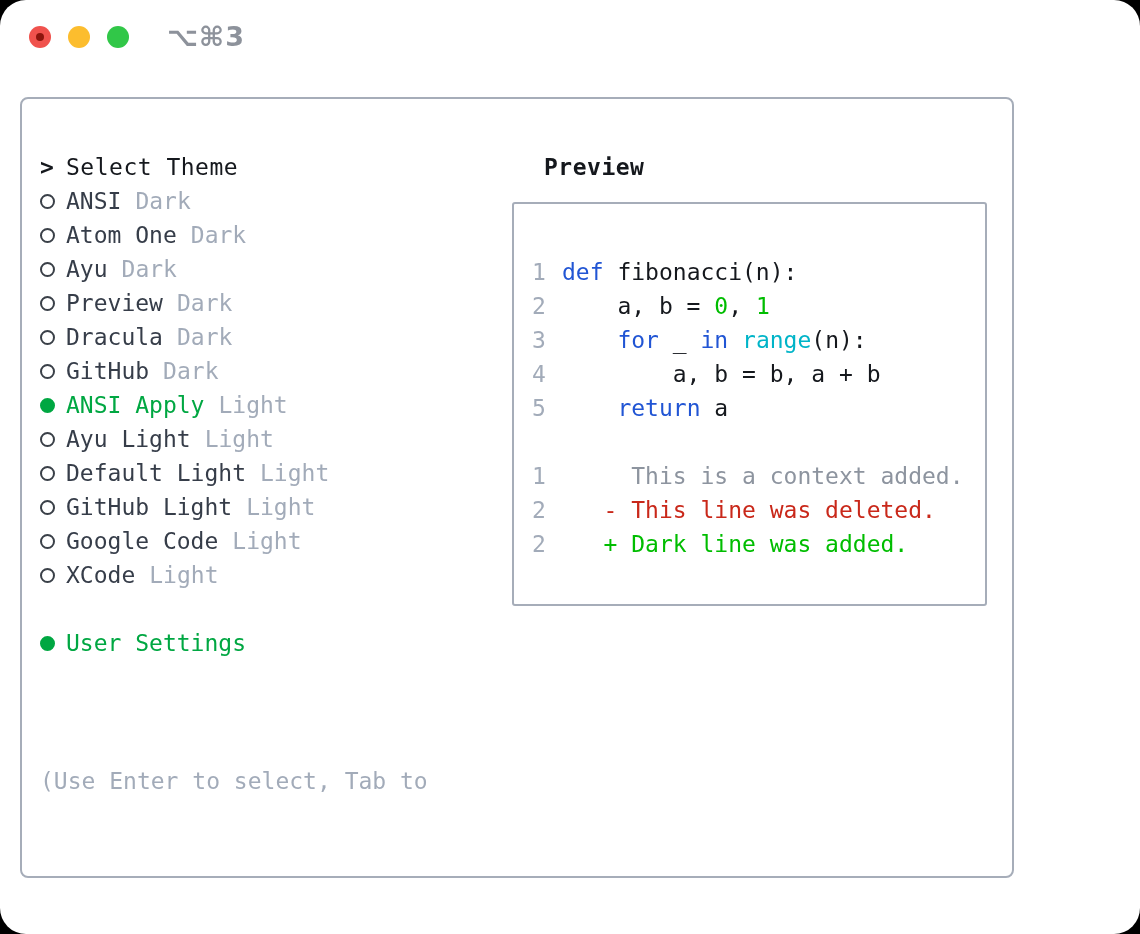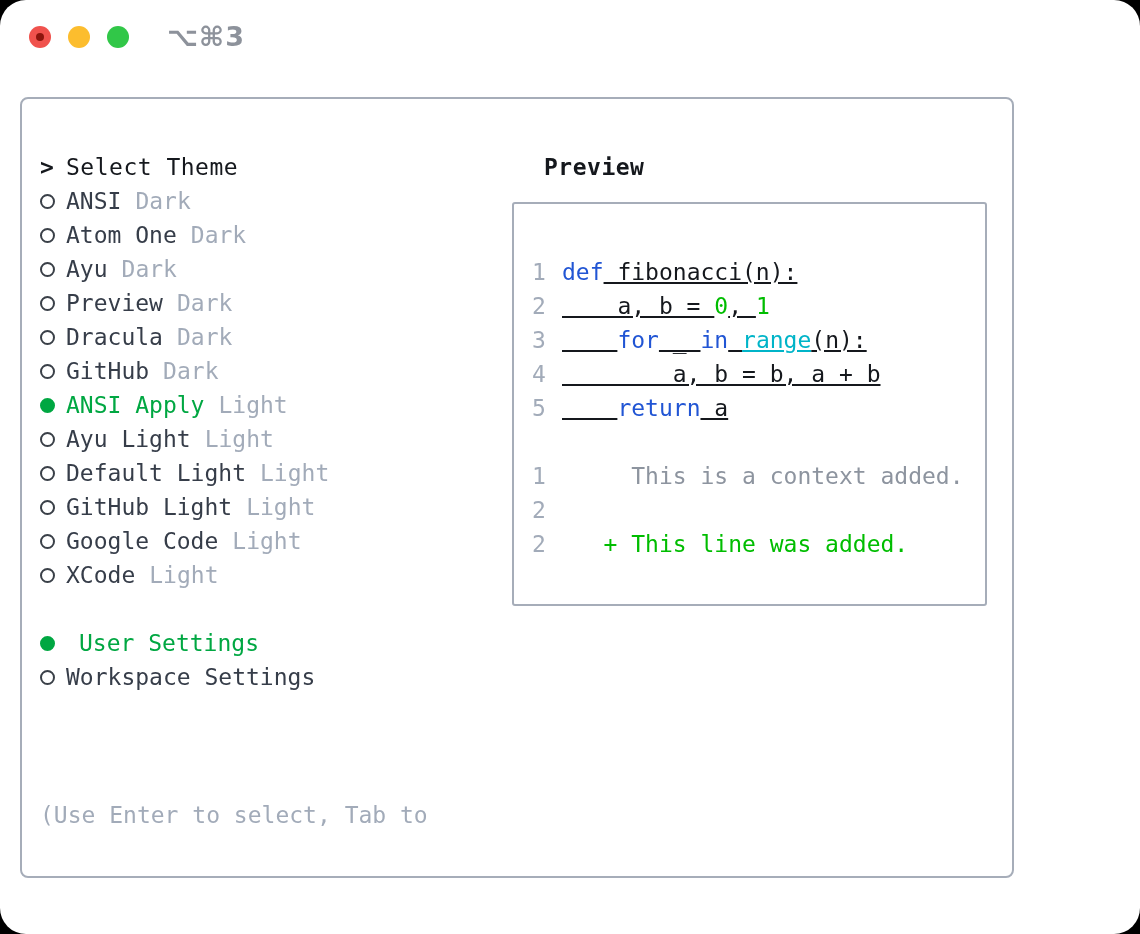--- a/index.html
+++ b/index.html
@@ -32,35 +32,35 @@
   .header-label{font-weight:normal; color:var(--text-black); letter-spacing:0.5px;}
   .bullet{width:15px; height:15px; border:2.5px solid #3a4048; border-radius:50%;
     margin-right:11px; flex:0 0 auto;}
   .bullet.selected{border-color:var(--accent-green); background:var(--accent-green);}
   .theme-name{color:var(--item-charcoal);}
   .theme-row.selected .theme-name{color:var(--accent-green);}
   .variant{color:var(--muted-gray); margin-left:14px;}
   .spacer{height:34px;}
   .indent{display:inline-block; width:26px;}
   .apply-label{color:var(--text-black);}
-  .apply-row.selected .apply-name{color:var(--accent-green);margin-left:13px;}
+  .apply-row.selected .apply-name{color:var(--accent-green);}
   .apply-name{color:var(--item-charcoal);}
   .hint{margin-top:34px; font-size:23px; line-height:35px; color:var(--muted-gray); white-space:pre;}
   
   .preview-label{position:absolute; left:482px; top:51px; height:34px; display:flex; align-items:center;
     font-size:23px; font-weight:bold; color:var(--text-black); letter-spacing:0.5px;margin-left:40px;}
   .preview-box{position:absolute; left:490px; top:103px; width:475px; height:404px;
     border:2px solid var(--panel-border); border-radius:3px; background:#fff; overflow:hidden;}
   .code{position:absolute; left:18px; top:51px;}
   .code-line{display:flex; height:34px; align-items:center; font-size:23px; white-space:pre;}
   .line-num{display:inline-block; width:30px; color:var(--muted-gray); flex:0 0 auto;}
   .tk-kw{color:var(--keyword-blue);}
-  .tk-plain{color:var(--text-black);text-decoration:underline;}
+  .tk-plain{color:var(--text-black);}
   .tk-num{color:var(--added-green);}
-  .tk-builtin{color:var(--builtin-cyan);text-decoration:underline;}
+  .tk-builtin{color:var(--builtin-cyan);}
   .tk-ctx{color:var(--context-gray);}
   .tk-del{color:var(--deleted-red);}
   .tk-add{color:var(--added-green);}
 </style>
 </head>
 <body>
 
 <div class="window">
   <div class="titlebar">
     <div class="lights">
@@ -89,36 +89,35 @@
           <div class="row theme-row selected"><span class="bullet selected"></span><span class="theme-name">ANSI Apply</span><span class="variant">Light</span></div>
           <div class="row theme-row"><span class="bullet"></span><span class="theme-name">Ayu Light</span><span class="variant">Light</span></div>
           <div class="row theme-row"><span class="bullet"></span><span class="theme-name">Default Light</span><span class="variant">Light</span></div>
           <div class="row theme-row"><span class="bullet"></span><span class="theme-name">GitHub Light</span><span class="variant">Light</span></div>
           <div class="row theme-row"><span class="bullet"></span><span class="theme-name">Google Code</span><span class="variant">Light</span></div>
           <div class="row theme-row"><span class="bullet"></span><span class="theme-name">XCode</span><span class="variant">Light</span></div>
         </div>
       <div class="spacer"></div>
       <div id="apply-list">
           <div class="row apply-row selected"><span class="bullet selected"></span><span class="apply-name">User Settings</span></div>
-          <div class="row apply-row"><span class="bullet"></span><span class="apply-name">Workspace Settings</span></div>
         </div>
       <div class="hint">
         <div>(Use Enter to select, Tab to</div>
         
       </div>
     </div>
 
     <div class="preview-label">Preview</div>
     <div class="preview-box">
       <div id="code" class="code">
           <div class="code-line"><span class="line-num">1</span><span class="tk-kw">def</span><span class="tk-plain"> fibonacci(n):</span></div>
           <div class="code-line"><span class="line-num">2</span><span class="tk-plain">    a, b = </span><span class="tk-num">0</span><span class="tk-plain">, </span><span class="tk-num">1</span></div>
           <div class="code-line"><span class="line-num">3</span><span class="tk-plain">    </span><span class="tk-kw">for</span><span class="tk-plain"> _ </span><span class="tk-kw">in</span><span class="tk-plain"> </span><span class="tk-builtin">range</span><span class="tk-plain">(n):</span></div>
           <div class="code-line"><span class="line-num">4</span><span class="tk-plain">        a, b = b, a + b</span></div>
           <div class="code-line"><span class="line-num">5</span><span class="tk-plain">    </span><span class="tk-kw">return</span><span class="tk-plain"> a</span></div>
           <div class="code-line"><span class="line-num"></span></div>
           <div class="code-line"><span class="line-num">1</span><span class="tk-ctx">     This is a context added.</span></div>
-          <div class="code-line"><span class="line-num">2</span></div>
-          <div class="code-line"><span class="line-num">2</span><span class="tk-add">   + This line was added.</span></div>
+          <div class="code-line"><span class="line-num">2</span><span class="tk-del">   - This line was deleted.</span></div>
+          <div class="code-line"><span class="line-num">2</span><span class="tk-add">   + Dark line was added.</span></div>
         </div>
     </div>
   </div>
 </div>
 
 </body></html>

